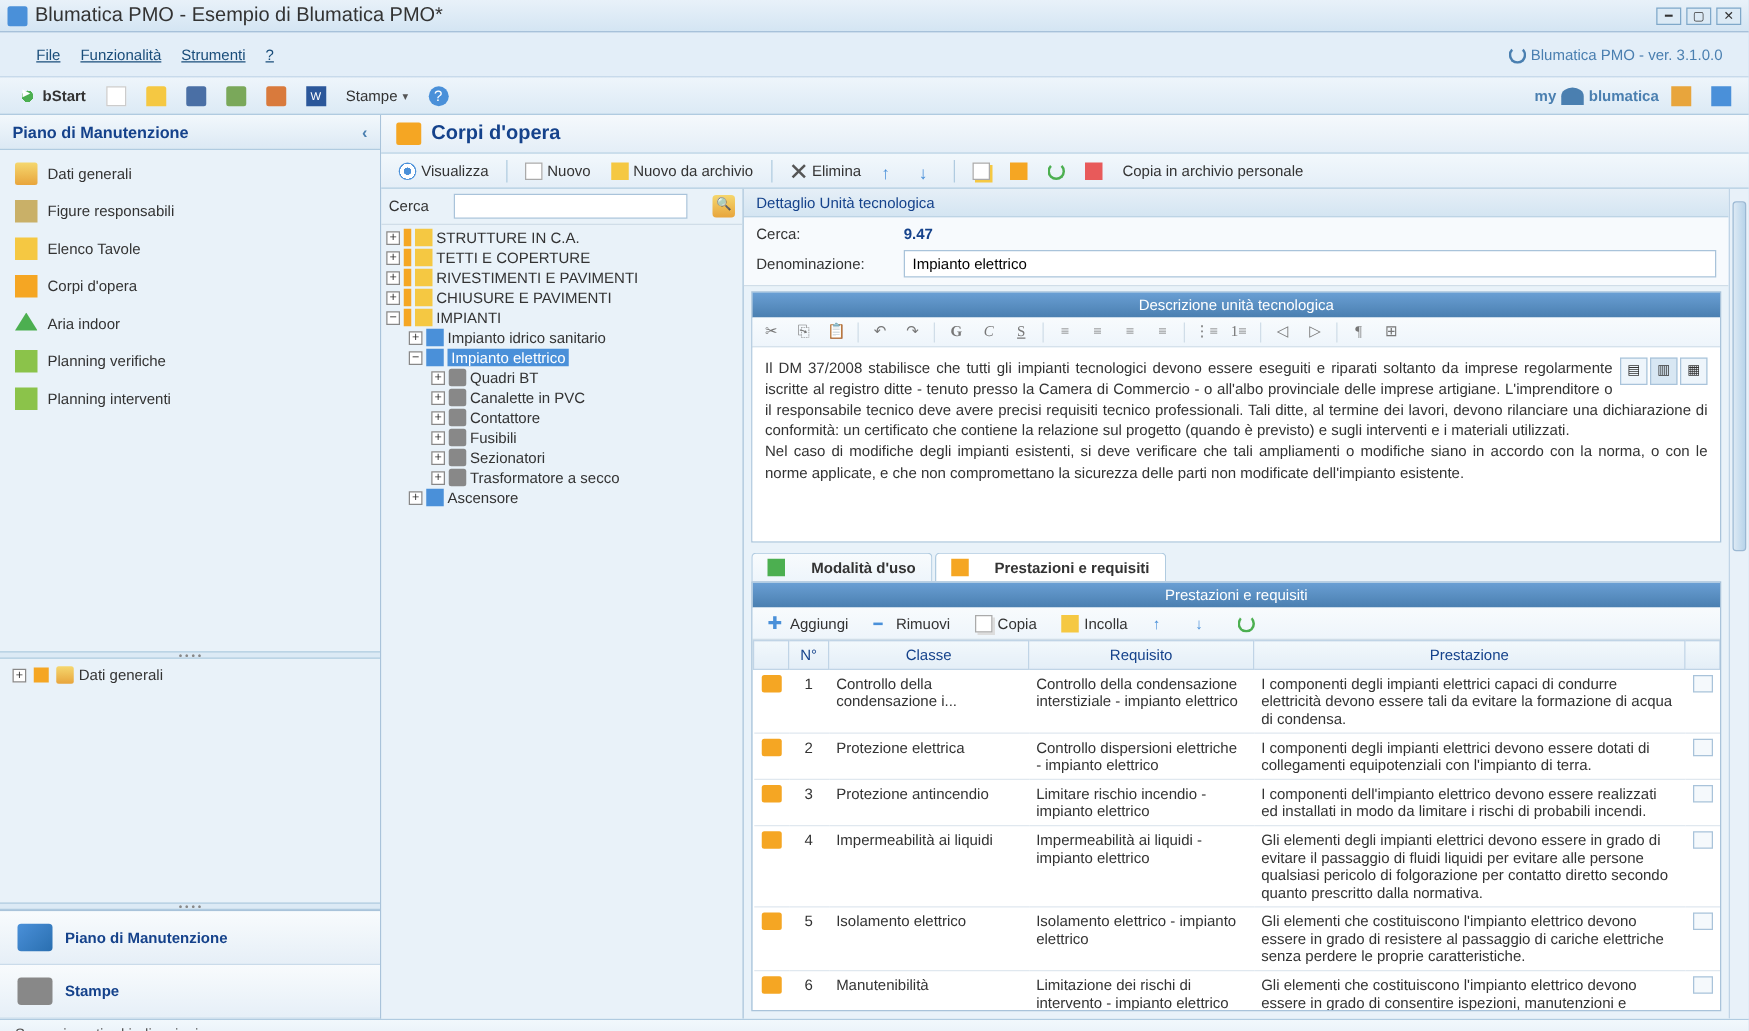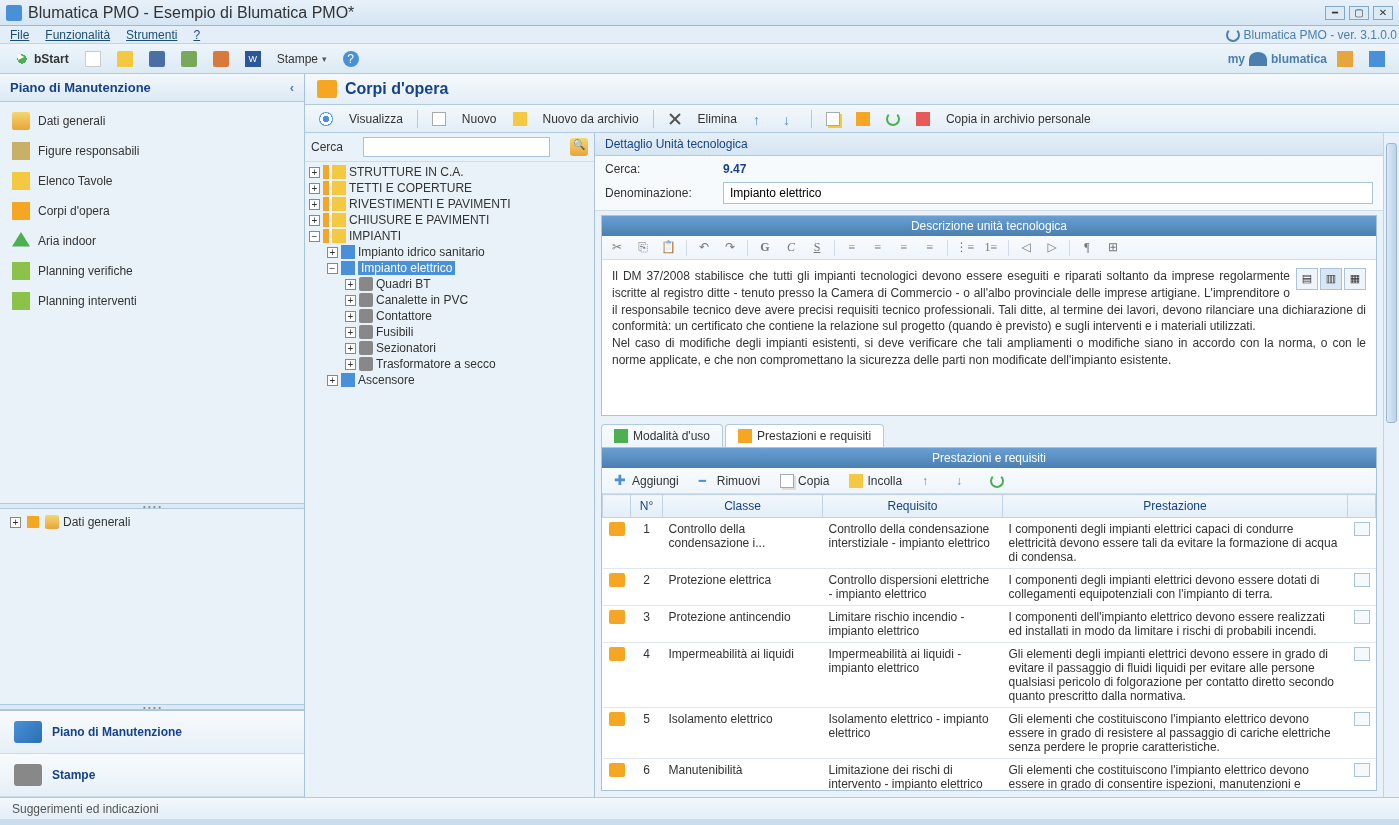--- a/index.html
+++ b/index.html
@@ -5,21 +5,21 @@
 * { box-sizing: border-box; margin: 0; padding: 0; }
 body { font-family: "Segoe UI", Tahoma, sans-serif; font-size: 12px; background: #c9dded; color: #333; overflow: hidden; width: 1399px; height: 825px; position: relative; }
 
 
 .titlebar { height: 26px; background: linear-gradient(#e8f1f9, #d4e5f3); border-bottom: 1px solid #9bb8d3; display: flex; align-items: center; padding: 0 6px; }
 .titlebar .icon { width: 16px; height: 16px; margin-right: 6px; background: #4a90d9; border-radius: 2px; }
 .titlebar .title { flex: 1; font-size: 16px; }
 .titlebar .winbtn { width: 20px; height: 14px; margin-left: 4px; border: 1px solid #7fa8c9; background: #dceaf5; font-size: 10px; display: flex; align-items: center; justify-content: center; cursor: pointer; }
 
 
-.menubar { height: 18px; background: #e3eef8; display: flex; align-items: center; padding: 0 2px; border-bottom: 1px solid #c0d4e6; }
+.menubar { height: 36px; background: #e3eef8; display: flex; align-items: center; padding: 0 21px; border-bottom: 1px solid #c0d4e6; }
 .menubar .menuitem { padding: 2px 8px; cursor: pointer; text-decoration: underline; color: #1a4d7a; }
 .menubar .spacer { flex: 1; }
 .menubar .version { color: #4a7fb0; display: flex; align-items: center; gap: 4px; }
 .menubar .version .refresh { width: 14px; height: 14px; border: 2px solid #4a7fb0; border-radius: 50%; border-top-color: transparent; }
 
 
 .toolbar { height: 30px; background: linear-gradient(#eef5fb, #dceaf5); border-bottom: 1px solid #b0cbe0; display: flex; align-items: center; padding: 0 8px; gap: 4px; }
 .toolbar .tbtn { display: flex; align-items: center; gap: 4px; padding: 2px 6px; cursor: pointer; border-radius: 3px; }
 .toolbar .ticon { width: 16px; height: 16px; display: inline-block; }
 .icon-green-arrow { background: radial-gradient(circle, #4caf50 40%, transparent 41%); position: relative; }
@@ -64,21 +64,21 @@
 .bottom-nav-item { display: flex; align-items: center; gap: 10px; padding: 10px 14px; background: linear-gradient(#f8fbfd, #e6eff7); border-bottom: 1px solid #cadbea; cursor: pointer; font-weight: bold; color: #15428b; }
 .bottom-nav-item .bn-icon { width: 28px; height: 22px; }
 .bn-icon.manual { background: linear-gradient(135deg, #4a90d9, #2a6fb0); border-radius: 3px; }
 .bn-icon.print { background: #888; border-radius: 3px; }
 
 
 .corpi-header { background: linear-gradient(#f5f9fc, #e4eef7); padding: 6px 12px; border-bottom: 1px solid #b0cbe0; font-weight: bold; font-size: 16px; color: #15428b; display: flex; align-items: center; gap: 8px; }
 .corpi-header .ch-icon { width: 20px; height: 18px; background: #f5a623; border-radius: 2px; }
 
 .sub-toolbar { height: 28px; background: linear-gradient(#f2f8fc, #e4eef7); border-bottom: 1px solid #b0cbe0; display: flex; align-items: center; padding: 0 8px; gap: 4px; }
-.sub-toolbar .stbtn { display: flex; align-items: center; gap: 16px; padding: 2px 6px; cursor: pointer; border-radius: 3px; }
+.sub-toolbar .stbtn { display: flex; align-items: center; gap: 4px; padding: 2px 6px; cursor: pointer; border-radius: 3px; }
 .sub-toolbar .sticon { width: 14px; height: 14px; display: inline-block; }
 .sti-eye { background: radial-gradient(circle, #4a90d9 30%, white 31% 60%, #4a90d9 61%); border-radius: 50%; }
 .sti-page { background: white; border: 1px solid #aaa; }
 .sti-folder { background: #f5c842; }
 .sti-delete { position: relative; }
 .sti-delete::before, .sti-delete::after { content: ""; position: absolute; width: 100%; height: 2px; background: #555; top: 6px; }
 .sti-delete::before { transform: rotate(45deg); }
 .sti-delete::after { transform: rotate(-45deg); }
 .sti-up { color: #4a90d9; }
 .sti-up::before { content: "↑"; font-size: 14px; }
@@ -123,21 +123,21 @@
 .desc-section { display: flex; flex-direction: column; border: 1px solid #a9c3da; margin: 4px 6px; }
 .desc-title { background: linear-gradient(#6a9fd4, #4a7fb0); color: white; text-align: center; padding: 3px; font-size: 12px; }
 .editor-toolbar { height: 24px; background: linear-gradient(#f8fbfd, #eef5fb); border-bottom: 1px solid #d0dde8; display: flex; align-items: center; padding: 0 6px; gap: 8px; }
 .editor-toolbar .ebtn { width: 18px; height: 18px; display: flex; align-items: center; justify-content: center; cursor: pointer; color: #777; font-family: serif; }
 .editor-toolbar .esep { width: 1px; height: 16px; background: #d0dde8; }
 .editor-body { padding: 8px 10px; font-size: 12px; line-height: 1.4; text-align: justify; height: 155px; overflow: auto; position: relative; background: white; }
 .editor-body .float-icons { float: right; display: flex; gap: 2px; margin-left: 6px; }
 .editor-body .float-icons span { width: 22px; height: 22px; border: 1px solid #a9c3da; background: #eef5fb; display: flex; align-items: center; justify-content: center; cursor: pointer; font-size: 11px; }
 
 .tab-row { display: flex; padding: 4px 6px 0 6px; gap: 2px; }
-.tab { padding: 4px 12px; background: linear-gradient(#f8fbfd, #eef5fb); border: 1px solid #b0cbe0; border-bottom: none; border-radius: 4px 4px 0 0; cursor: pointer; display: flex; align-items: center; gap: 5px; color: #333; }
+.tab { padding: 4px 12px; background: linear-gradient(#f8fbfd, #eef5fb); border: 1px solid #b0cbe0; border-bottom: none; border-radius: 4px 4px 0 0; cursor: pointer; display: flex; align-items: center; gap: 21px; color: #333; font-weight: bold; }
 .tab.active { background: white; }
 .tab .tabico { width: 14px; height: 14px; }
 .tabico.mod { background: #4caf50; }
 .tabico.prest { background: #f5a623; }
 
 .prest-section { border: 1px solid #a9c3da; margin: 0 6px 6px 6px; display: flex; flex-direction: column; flex: 1; overflow: hidden; }
 .prest-title { background: linear-gradient(#6a9fd4, #4a7fb0); color: white; text-align: center; padding: 3px; }
 .prest-toolbar { height: 26px; background: linear-gradient(#f8fbfd, #eef5fb); border-bottom: 1px solid #d0dde8; display: flex; align-items: center; padding: 0 8px; gap: 12px; }
 .prest-toolbar .pbtn { display: flex; align-items: center; gap: 4px; cursor: pointer; padding: 2px 4px; }
 .pico { width: 14px; height: 14px; display: inline-block; }

